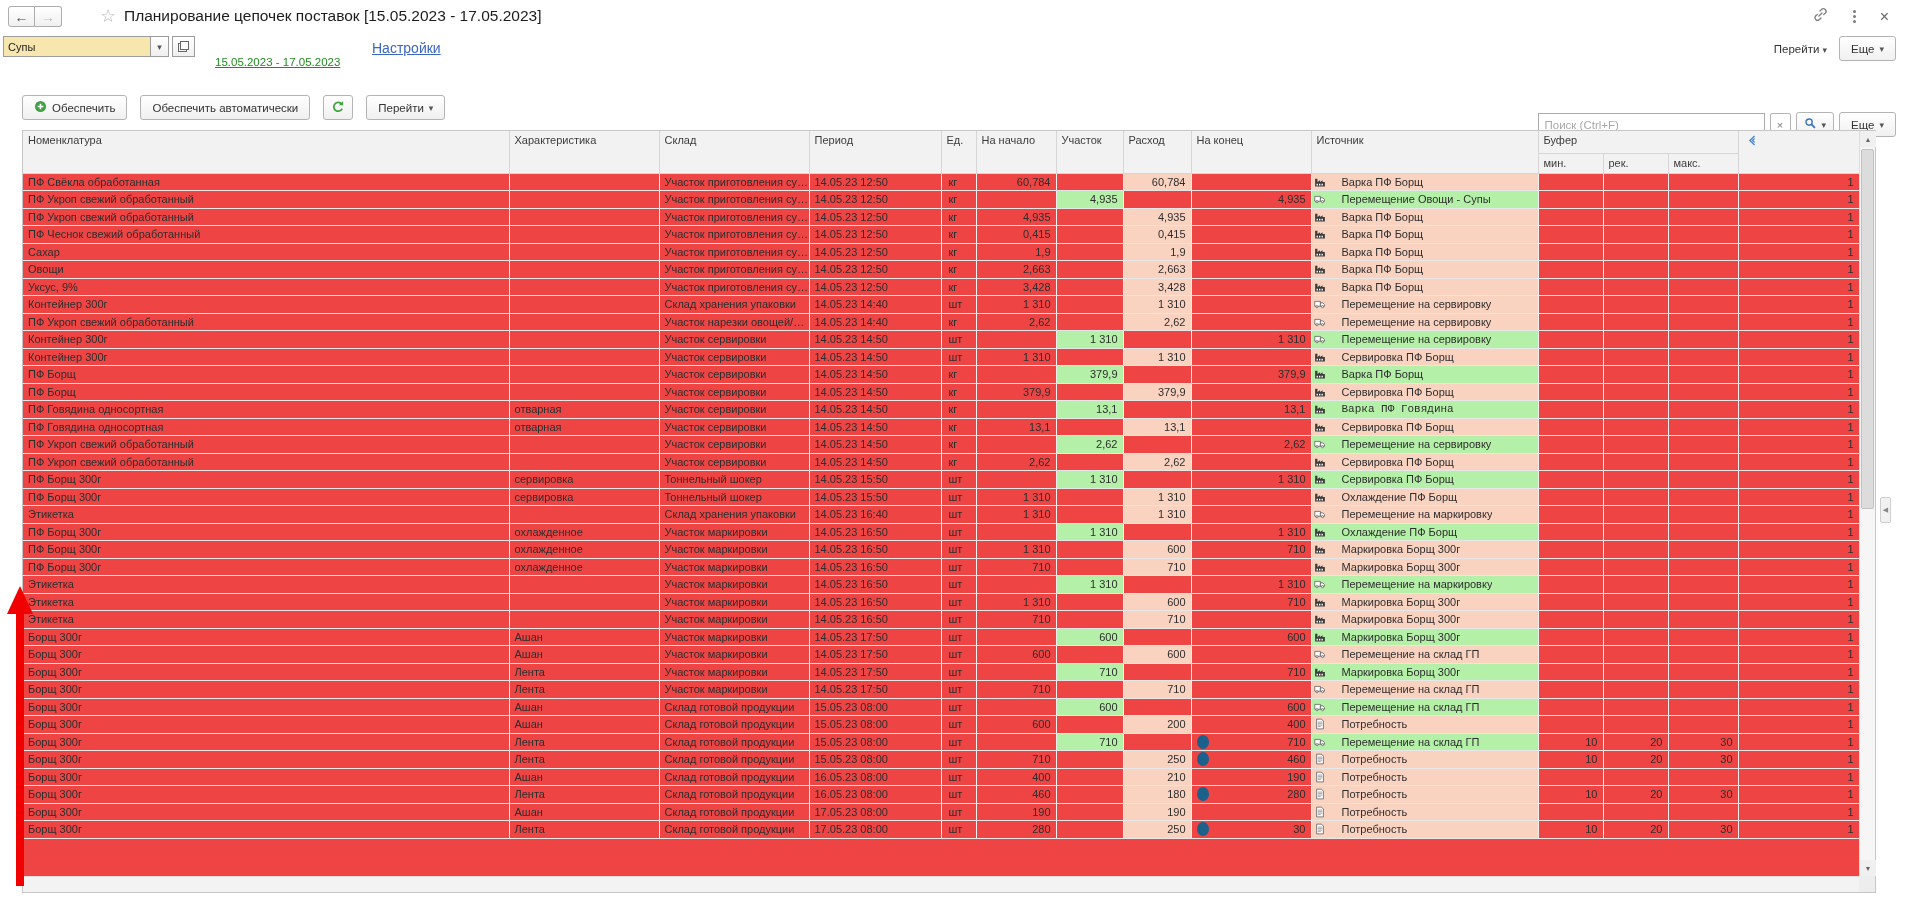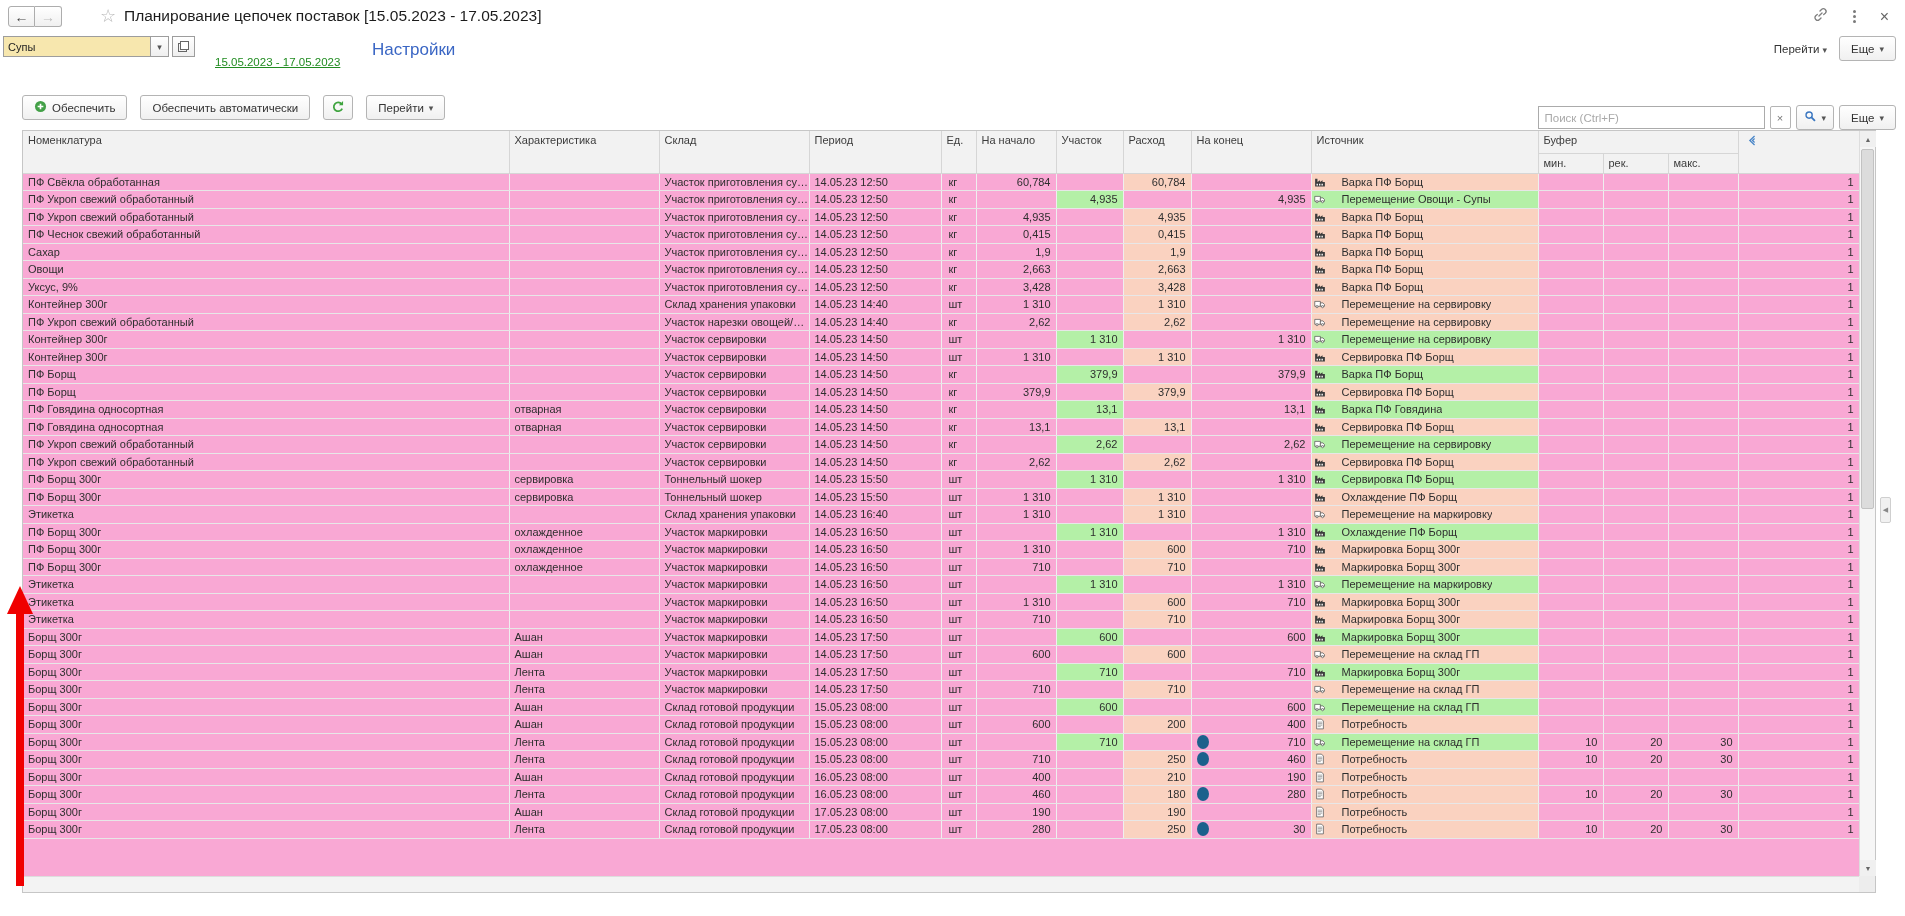--- a/index.html
+++ b/index.html
@@ -27,51 +27,51 @@
     padding:0 4px; color:#222; font-family:"Liberation Sans", sans-serif; }
   .combo-dd { width:18px; border:1px solid #9d9d9d; border-left:none; background:linear-gradient(#fff,#efefef);
     font-size:9px; color:#555; display:flex; align-items:center; justify-content:center; cursor:pointer; }
   .choose-btn { width:23px; margin-left:3px; border:1px solid #9d9d9d; background:linear-gradient(#fff,#efefef);
     display:flex; align-items:center; justify-content:center; cursor:pointer; }
   .sq-icon { position:relative; width:11px; height:11px; }
   .sq-icon::before { content:""; position:absolute; left:0; bottom:0; width:7px; height:7px; border:1px solid #666; }
   .sq-icon::after  { content:""; position:absolute; right:0; top:0; width:7px; height:7px; border:1px solid #666; background:#fff; }
   .link-green { position:absolute; left:215px; top:6px; font-size:11.5px; color:var(--green-link);
     text-decoration:underline; cursor:pointer; white-space:nowrap;margin-top:16px; }
-  .link-blue  { position:absolute; left:372px; top:6px; font-size:17px; color:var(--blue-link);
-    cursor:pointer; }
+  .link-blue  { position:absolute; left:372px; top:6px; font-size:14px; color:var(--blue-link);
+    text-decoration:underline; cursor:pointer; }
   .bar2-right { position:absolute; right:9px; top:2px; display:flex; align-items:center; gap:12px; }
   .goto-plain { font-size:11.5px; color:#333; cursor:pointer; }
   .caret { font-size:9px; color:#555; }
 
   
   .tabstrip { position:absolute; top:61px; left:0; right:0; height:27px; border-bottom:1px solid #b9b9b9; }
   .tab { position:relative; display:inline-block; margin-left:3px; top:4px; padding:4px 11px 4px;
     font-size:11.5px; color:#333; background:#f0f0f0; border:1px solid #b9b9b9; border-bottom:none;
     border-radius:2px 2px 0 0; cursor:pointer; }
   .tab:first-child { margin-left:14px; }
   .tab.active { background:#fff; top:2px; padding:6px 11px 5px; z-index:2; }
 
   
   .toolbar { position:absolute; top:88px; left:0; right:0; height:40px; }
   .tb-left { position:absolute; left:22px; top:7px; display:flex; align-items:center; gap:13px; }
   .btn { height:25px; border:1px solid #b4b4b4; border-radius:3px; background:linear-gradient(#fff,#f0f0f0);
     display:inline-flex; align-items:center; gap:5px; padding:0 11px; font-size:11.5px; color:#333; cursor:pointer;
     font-family:"Liberation Sans", sans-serif; }
   .btn.icon-only { padding:0 7px; }
-  .tb-right { position:absolute; right:9px; top:17px; display:flex; align-items:center; gap:5px; }
+  .tb-right { position:absolute; right:9px; top:24px; display:flex; align-items:center; gap:5px; }
   .search { width:227px; height:23px; border:1px solid #ababab; font-size:11.5px; padding:0 6px;
     color:#333; font-family:"Liberation Sans", sans-serif; }
   .search::placeholder { color:#a9a9a9; }
   .xbtn { width:21px; height:23px; border:1px solid #b4b4b4; border-radius:2px; background:#fff;
     color:#777; font-size:11px; display:flex; align-items:center; justify-content:center; cursor:pointer; }
 
   
   .tablebox { position:absolute; left:22px; top:130px; width:1854px; height:763px;
-    border:1px solid #c6c6c6; background:#f9a8d4; }
+    border:1px solid #c6c6c6; background:#ef4444; }
   table { border-collapse:collapse; table-layout:fixed; width:1836px; }
   thead th { background:#f2f2f2; font-weight:400; font-size:11px; color:#3c3c3c; text-align:left;
     vertical-align:top; padding:3px 5px; border-right:1px solid #d6d6d6; border-bottom:1px solid #d6d6d6;
     height:22px; cursor:pointer; }
   thead tr.sub th { height:20px; }
   tbody td { height:17.5px; font-size:11px; padding:0 5px; border-right:1px solid #efefef;
     border-bottom:1px solid #e7e7e7; white-space:nowrap; overflow:hidden; color:#2e2e2e; }
   td.c-num { text-align:right; }
   td.c-unit { padding-left:7px; }
   td.c-end { position:relative; }
@@ -593,21 +593,21 @@
           <tr>
             <td>ПФ Говядина односортная</td>
             <td>отварная</td>
             <td>Участок сервировки</td>
             <td>14.05.23 14:50</td>
             <td class="c-unit">кг</td>
             <td class="c-num"></td>
             <td class="c-num" style="background: rgb(180, 240, 167);">13,1</td>
             <td class="c-num"></td>
             <td class="c-num c-end">13,1</td>
-            <td class="c-source" style="background: rgb(180, 240, 167);">
+            <td class="c-source" style="background: rgb(180, 240, 167); font-family: Liberation Mono, monospace;">
               <span class="src-flex">
                 <span class="src-ic">
                   <svg viewBox="0 0 16 16" width="12" height="12">
                     <path fill="#3c3c3c" d="M1.5 14 L1.5 3.8 L4.6 3.8 L4.6 8 L8 5.6 L8 8 L11.4 5.6 L11.4 8 L14.5 8 L14.5 14 Z"></path>
                     <path fill="#fff" d="M3.4 10.4h1.8v2.1H3.4zM6.7 10.4h1.8v2.1H6.7zM10 10.4h1.8v2.1H10z"></path>
                   </svg>
                 </span>
                 <span class="src-lb">Варка ПФ Говядина</span>
               </span>
             </td>

